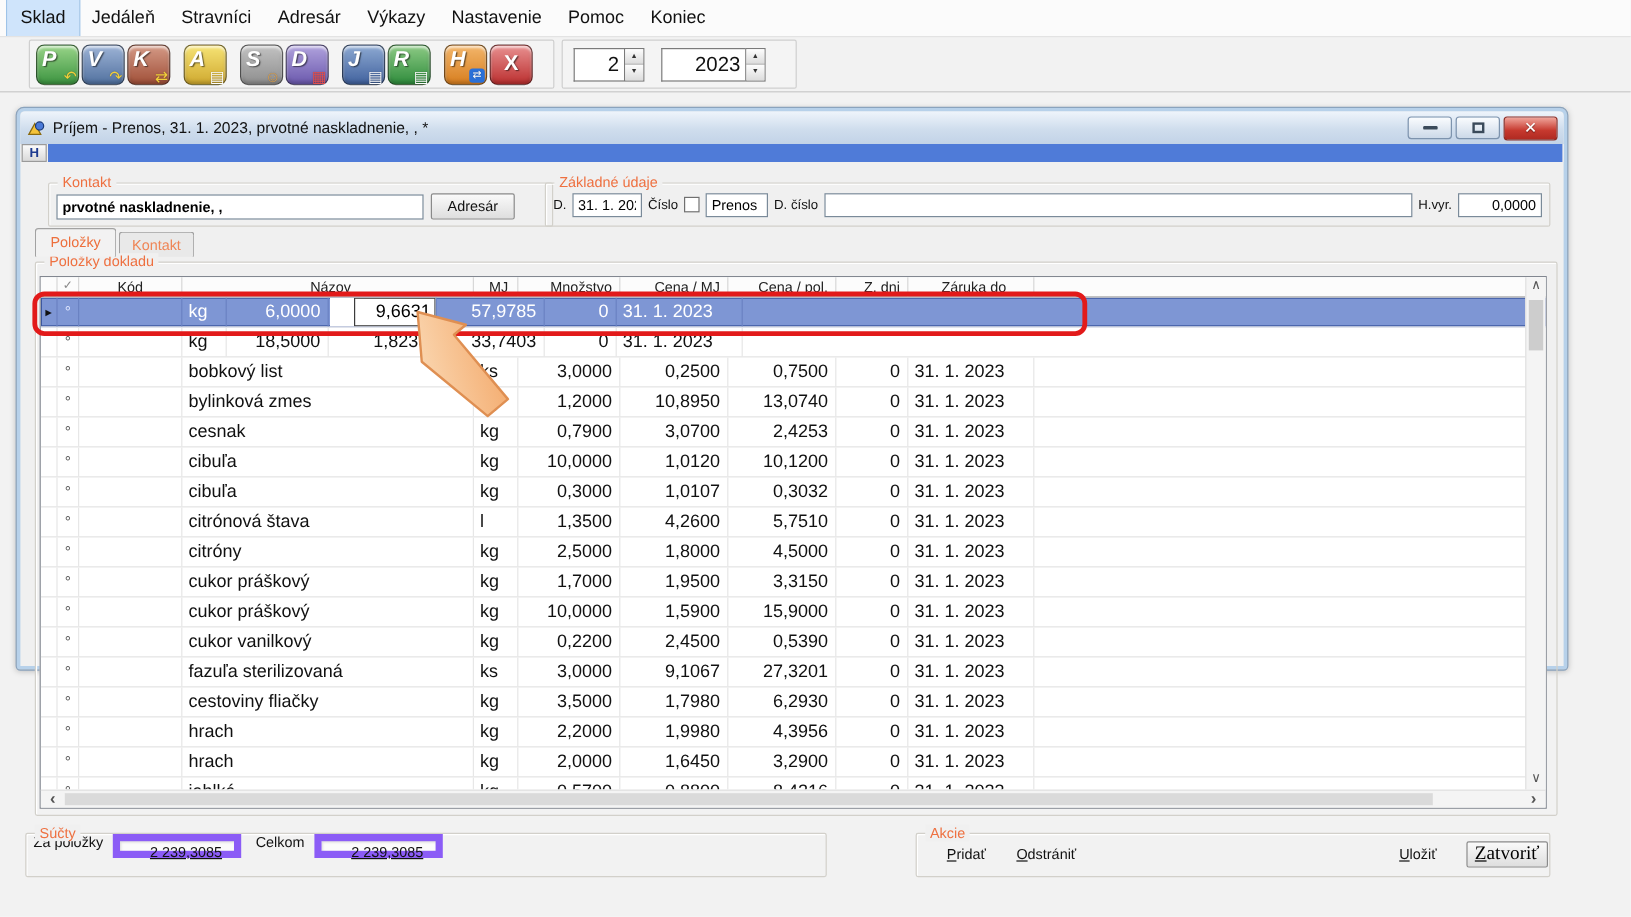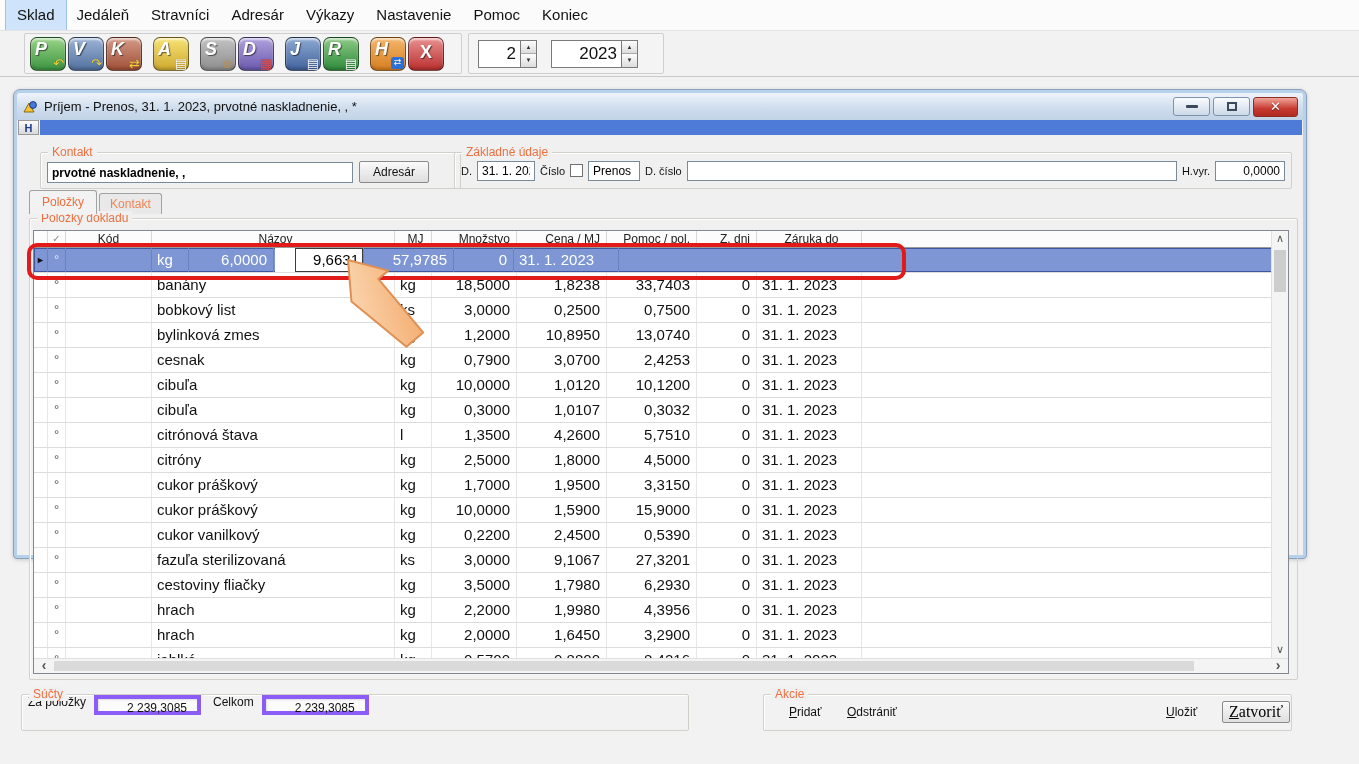--- a/index.html
+++ b/index.html
@@ -112,21 +112,21 @@
   .vs-up { left:0; right:0; top:0; height:16px; font-size:11px; line-height:15px; }
   .vs-dn { left:0; right:0; bottom:0; height:16px; font-size:11px; line-height:15px; }
   .vs-thumb { position:absolute; left:2px; right:2px; top:19px; height:42px; background:#cdcdcd; cursor:pointer; }
   .hs-left { left:2px; top:0; bottom:0; width:16px; font-size:14px; line-height:13px; font-weight:bold; }
   .hs-right { right:2px; top:0; bottom:0; width:16px; font-size:14px; line-height:13px; font-weight:bold; }
   .hs-thumb { position:absolute; left:20px; width:1140px; top:2px; bottom:2px; background:#dadada; cursor:pointer; }
 
   
   .sum-row { display:flex; height:100%; padding-left:6px; gap:8px; font-size:12px; }
   .sumfield { width:107px; height:20px; line-height:18px; text-align:right; padding-right:10px; font-size:12px;
-              background:#fbfbfb; border:4px solid #8b5cf6; box-shadow:inset 1px 1px 2px rgba(0,0,0,.12); }
+              background:#fbfbfb; border:6px solid #8b5cf6; box-shadow:inset 1px 1px 2px rgba(0,0,0,.12);text-decoration:underline; }
   .flatbtn { position:absolute; top:10px; font-size:12px; color:#111; cursor:pointer; background:none; border:none; font-family:inherit; }
   .ak-pridat { left:25px; } .ak-odstranit { left:83px; } .ak-ulozit { left:402px; }
   .ak-zatvorit { position:absolute; left:458px; top:6px; width:68px; height:22px; font-size:16px; font-family:Liberation Serif, serif;
                  background:linear-gradient(180deg,#fafafa,#dedede); border:1px solid #8a8a8a; border-radius:2px; cursor:pointer; }
 
   
   .anno-box { position:absolute; left:27px; top:243px; width:879px; height:37px; border:4px solid #e21a1a; border-radius:10px; z-index:50; pointer-events:none; }
   .anno-arrow { position:absolute; left:332px; top:252px; z-index:51; pointer-events:none; }
 </style>
 </head>
@@ -259,21 +259,21 @@
       <div class="legend">Položky dokladu</div>
       <div class="grid">
         <div class="g-header" id="grid-header">
             <div class="g-h c-sel"></div>
             <div class="g-h c-chk">✓</div>
             <div class="g-h c-kod">Kód</div>
             <div class="g-h c-nazov">Názov</div>
             <div class="g-h c-mj">MJ</div>
             <div class="g-h c-mnoz c-r">Množstvo</div>
             <div class="g-h c-cmj c-r">Cena / MJ</div>
-            <div class="g-h c-cpol c-r">Pomoc / pol.</div>
+            <div class="g-h c-cpol c-r">Cena / pol.</div>
             <div class="g-h c-zdni c-r">Z. dni</div>
             <div class="g-h c-zaruka">Záruka do</div>
             <div class="g-h c-fill"></div>
           </div>
         <div class="g-body" id="grid-body">
             <div class="g-row sel">
               <div class="g-c c-sel">►</div>
               <div class="g-c c-chk">°</div>
               <div class="g-c c-kod"></div>
               <div class="g-c c-mj">kg</div>
@@ -285,21 +285,20 @@
               </div>
               <div class="g-c c-cpol c-r">57,9785</div>
               <div class="g-c c-zdni c-r">0</div>
               <div class="g-c c-zaruka">31. 1. 2023</div>
               <div class="g-c c-fill"></div>
             </div>
             <div class="g-row">
               <div class="g-c c-sel"></div>
               <div class="g-c c-chk">°</div>
               <div class="g-c c-kod"></div>
-              <div class="g-c c-nazov">banány</div>
               <div class="g-c c-mj">kg</div>
               <div class="g-c c-mnoz c-r">18,5000</div>
               <div class="g-c c-cmj c-r">1,8238</div>
               <div class="g-c c-cpol c-r">33,7403</div>
               <div class="g-c c-zdni c-r">0</div>
               <div class="g-c c-zaruka">31. 1. 2023</div>
               <div class="g-c c-fill"></div>
             </div>
             <div class="g-row">
               <div class="g-c c-sel"></div>

